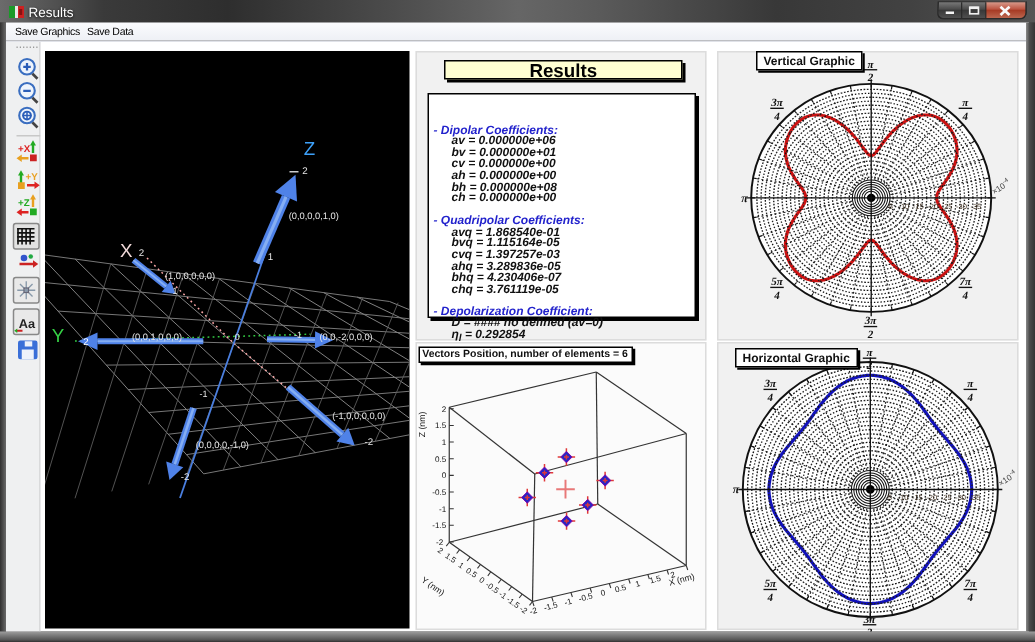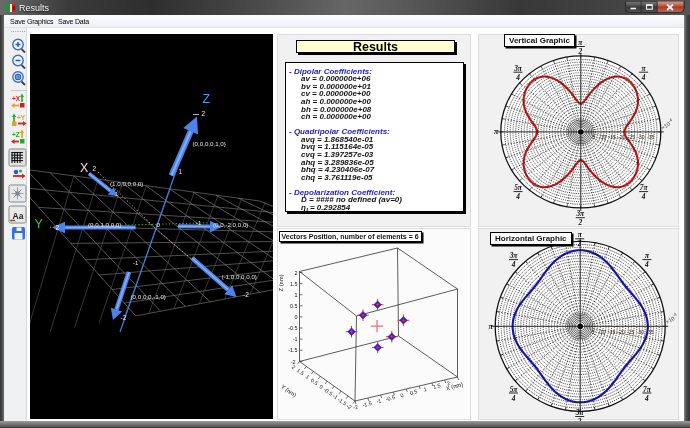--- a/index.html
+++ b/index.html
@@ -181,21 +181,21 @@
     <text x="213.0" y="262.5" font-size="6.5" fill="#e6e6e6" text-anchor="start" font-family="Liberation Sans, sans-serif">-2</text>
     <text x="162.5" y="112.0" font-size="6.2" fill="#e6e6e6" text-anchor="start" font-family="Liberation Sans, sans-serif">(0,0,0,0,1,0)</text>
     <text x="80.0" y="152.0" font-size="6.2" fill="#e6e6e6" text-anchor="start" font-family="Liberation Sans, sans-serif">(1,0,0,0,0,0)</text>
     <text x="58.0" y="192.5" font-size="6.2" fill="#e6e6e6" text-anchor="start" font-family="Liberation Sans, sans-serif">(0,0,1,0,0,0)</text>
     <text x="183.0" y="192.5" font-size="6.2" fill="#e6e6e6" text-anchor="start" font-family="Liberation Sans, sans-serif">(0,0,-2,0,0,0)</text>
     <text x="191.5" y="245.0" font-size="6.2" fill="#e6e6e6" text-anchor="start" font-family="Liberation Sans, sans-serif">(-1,0,0,0,0,0)</text>
     <text x="100.5" y="264.5" font-size="6.2" fill="#e6e6e6" text-anchor="start" font-family="Liberation Sans, sans-serif">(0,0,0,0,-1,0)</text>
   </svg>
 <div class="panel" style="left:276.5px;top:33.5px;width:194px;height:193px"></div>
 <div class="rheader" style="left:296px;top:39.5px;width:159px;height:13px;line-height:13.5px;font-size:12.5px">Results</div>
-<div class="rbox" style="left:285px;top:61.5px;width:179px;height:150px;padding-top:5px">
+<div class="rbox" style="left:285px;top:61.5px;width:179px;height:150px;padding-top:20px">
     <div class="h">- Dipolar Coefficients:</div>
     <div class="v">av = 0.000000e+06</div>
     <div class="v">bv = 0.000000e+01</div>
     <div class="v">cv = 0.000000e+00</div>
     <div class="v">ah = 0.000000e+00</div>
     <div class="v">bh = 0.000000e+08</div>
     <div class="v">ch = 0.000000e+00</div>
     <div class="h" style="margin-top:7px">- Quadripolar Coefficients:</div>
     <div class="v">avq = 1.868540e-01</div>
     <div class="v">bvq = 1.115164e-05</div>

